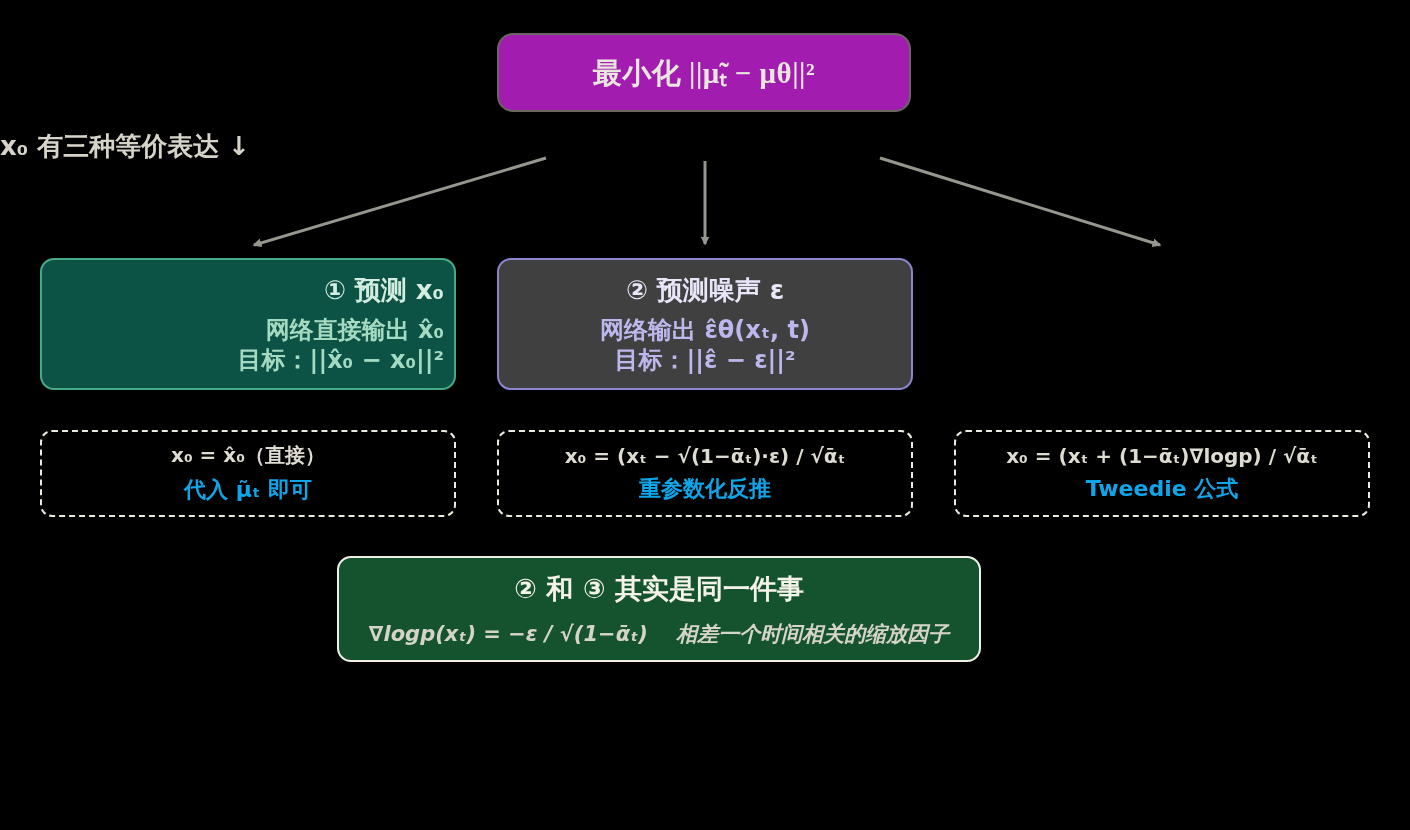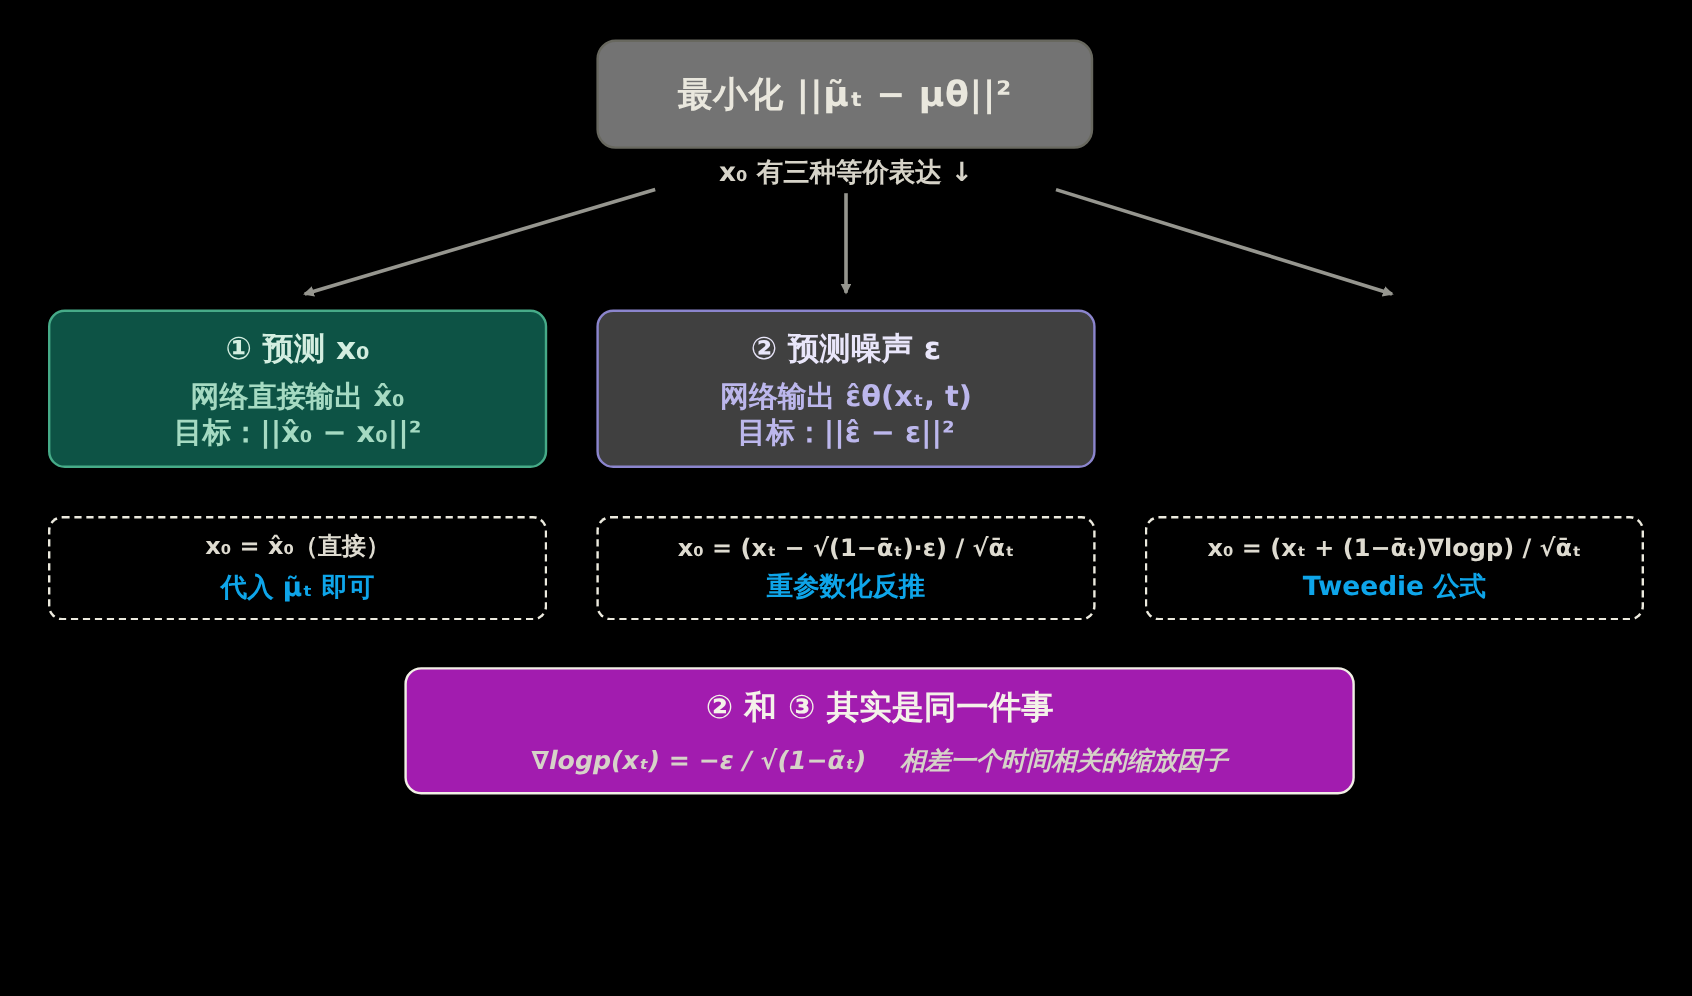--- a/index.html
+++ b/index.html
@@ -19,53 +19,54 @@
     position: absolute;
     box-sizing: border-box;
     display: flex;
     flex-direction: column;
     align-items: center;
     justify-content: center;
     text-align: center;
   }
   
   .root-node {
-    left: 497px; top: 33px; width: 414px; height: 91px;
-    background: #737373;
+    left: 497px; top: 33px; width: 414px; height: 79px;
+    background: #a21caf;
     border: 2px solid #68685f;
     border-radius: 16px;
+    font-family: Liberation Serif, serif;
   }
   .root-title {
     color: #e9e7dd;
     font-size: 29px;
     font-weight: bold;
     letter-spacing: 0.5px;
   }
   .subtitle {
     position: absolute;
     left: 0; top: 129px; width: 1410px;
-    text-align: center;
+    text-align: left;
     color: #d6d3c8;
-    font-size: 22px;
+    font-size: 26px;
     font-weight: bold;
   }
   
   .arrows-svg {
     position: absolute;
     left: 0; top: 0;
     width: 1410px; height: 830px;
     pointer-events: none;
   }
   
   .branch {
     top: 258px; height: 132px; width: 416px;
     border-radius: 14px;
     padding: 6px 10px;
   }
-  .branch-green  { left: 40px;  background: #0d5345; border: 2px solid #46ab88; }
+  .branch-green  { left: 40px;  background: #0d5345; border: 2px solid #46ab88; align-items: flex-end; }
   .branch-purple { left: 497px; background: #404040; border: 2px solid #8b85cd; }
   .branch-red    { left: 954px; background: #702d15; border: 2px solid #c06f47; }
   .branch-title {
     font-size: 26px;
     font-weight: bold;
     margin-bottom: 7px;
   }
   .branch-line {
     font-size: 24px;
     line-height: 30px;
@@ -94,22 +95,22 @@
     font-weight: bold;
     margin-bottom: 6px;
   }
   .deriv-label {
     color: #0ea5e9;
     font-size: 22px;
     font-weight: bold;
   }
   
   .note {
-    left: 337px; width: 792px;
-    background: #a21caf;
+    left: 337px; width: 644px;
+    background: #14532d;
     border: 2px solid #f2f0e6;
     border-radius: 14px;
     padding: 6px 29px;
   }
   .note-equivalence { top: 556px; height: 106px; }
   .note-practice    { top: 702px; height: 99px;  }
   .note-title {
     color: #f4f2e9;
     font-size: 27px;
     font-weight: bold;

